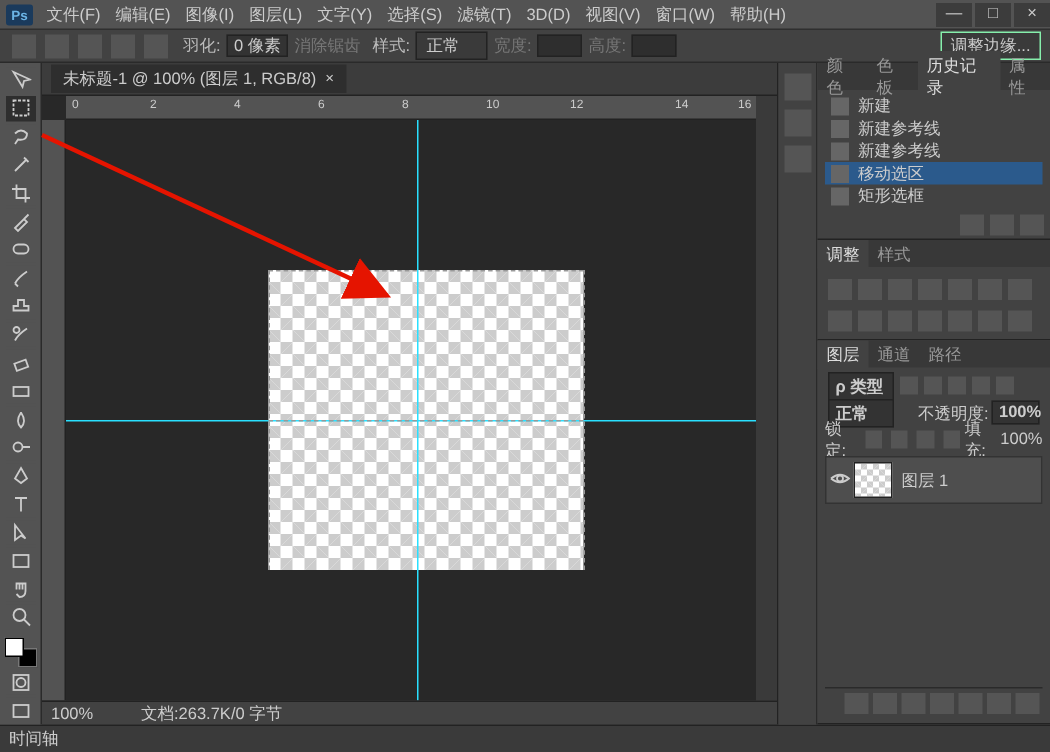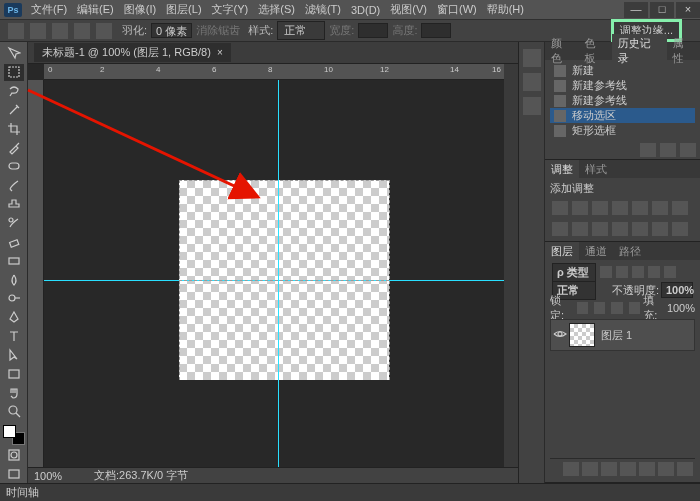--- a/index.html
+++ b/index.html
@@ -7,21 +7,21 @@
   .menubar { background:#535353; height:20px; display:flex; align-items:center; padding-left:4px; border-bottom:1px solid #2f2f2f; }
   .ps-logo { width:18px; height:14px; background:#1a3a5c; color:#6bb4e6; font-size:9px; font-weight:bold; text-align:center; line-height:14px; margin-right:6px; border-radius:2px;}
   .menubar span.menu-item { margin-right:4px; padding:2px 3px; cursor:default; font-size:11px;}
   .win-ctrl { margin-left:auto; display:flex; }
   .win-ctrl div { width:24px; height:16px; background:#3c3c3c; color:#ccc; text-align:center; line-height:14px; margin-left:2px; font-size:11px;}
   .optbar { background:#424242; height:22px; display:flex; align-items:center; padding-left:8px; border-bottom:1px solid #2a2a2a; font-size:10px;}
   .optbar .ico { width:16px; height:16px; background:#555; margin-right:6px;}
   .optbar .lbl { margin:0 4px; color:#bbb;}
   .optbar .field { background:#333; border:1px solid #222; padding:1px 4px; min-width:40px; height:15px; line-height:13px;}
   .optbar .sel { background:#3a3a3a; border:1px solid #222; padding:1px 6px; min-width:48px;}
-  .optbar .btn { background:#3a3a3a; border:3px solid #86efac; padding:1px 6px; margin-left:auto; margin-right:18px;}
+  .optbar .btn { background:#3a3a3a; border:1px solid #86efac; padding:1px 6px; margin-left:auto; margin-right:6px;}
   .main { display:flex; height:441px; }
   .toolbox { width:28px; background:#535353; border-right:1px solid #2a2a2a; display:flex; flex-direction:column; align-items:center; padding-top:2px;}
   .toolbox .tool { width:20px; height:18px; margin:1px 0; background:#535353; position:relative; display:flex; align-items:center; justify-content:center;}
   .toolbox .tool.sel { background:#2e2e2e; }
   .toolbox .swatch-area { margin-top:4px; width:22px; height:22px; position:relative;}
   .toolbox .swatch-area .fg { position:absolute; width:13px; height:13px; background:#fff; border:1px solid #000; top:0; left:0;}
   .toolbox .swatch-area .bg { position:absolute; width:13px; height:13px; background:#000; border:1px solid #777; bottom:0; right:0;}
   .doc-area { flex:1; background:#282828; position:relative; overflow:hidden;}
   .doc-tab { background:#3c3c3c; height:22px; display:flex; align-items:center; padding-left:6px; border-bottom:1px solid #222;}
   .doc-tab .tab { background:#2e2e2e; padding:2px 8px; font-size:10px; display:flex; align-items:center;}
@@ -332,21 +332,20 @@
           <div class="b"></div>
         </div>
       </div>
 
       <div class="panel">
         <div class="tabs">
           <span class="tab active">调整</span>
           <span class="tab">样式</span>
         </div>
         <div class="body adj-body">
-          <div>添加调整</div>
           <div class="adj-icons">
             <div class="ai"></div>
             <div class="ai"></div>
             <div class="ai"></div>
             <div class="ai"></div>
             <div class="ai"></div>
             <div class="ai"></div>
             <div class="ai"></div>
           </div>
           <div class="adj-icons">

